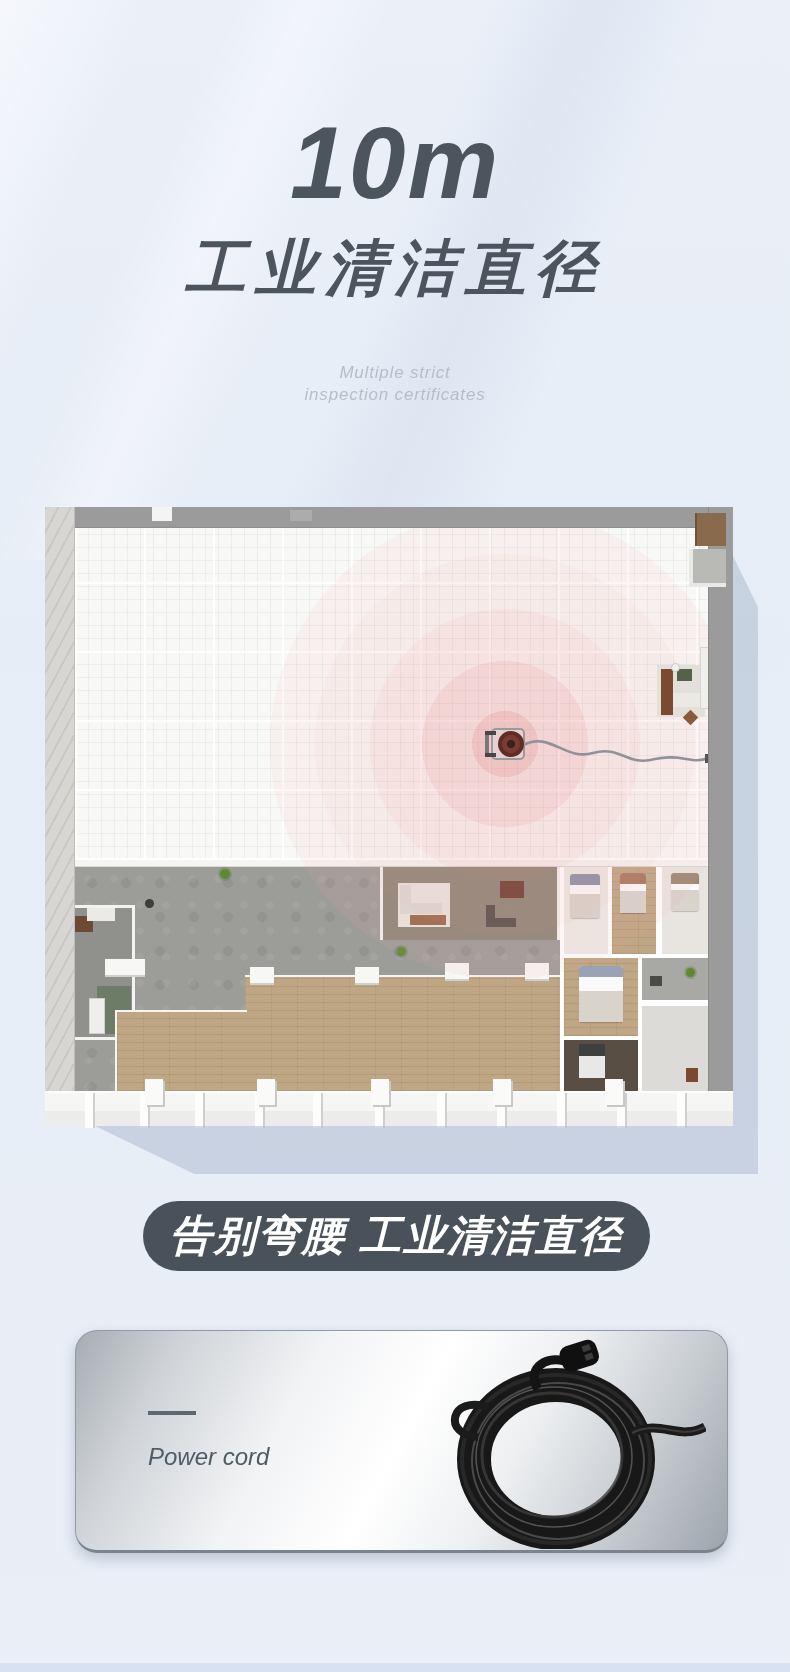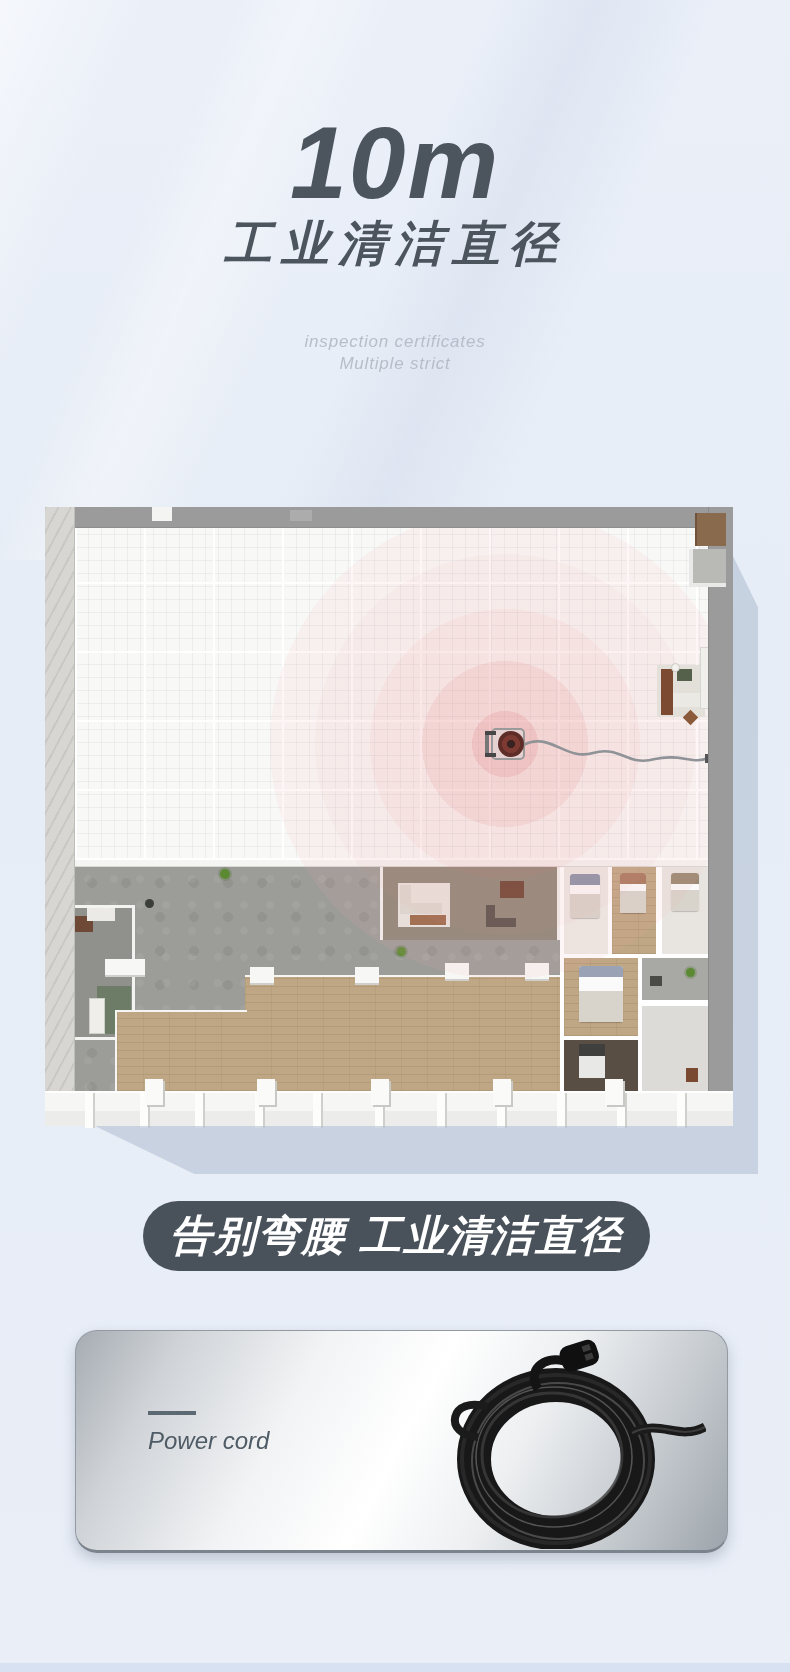--- a/index.html
+++ b/index.html
@@ -8,21 +8,21 @@
         background:linear-gradient(180deg,#eaeff8 0%,#e7edf6 38%,#e9eef7 100%);font-style:italic;}
   
   .bg-streaks{position:absolute;left:0;top:0;width:790px;height:560px;pointer-events:none;
     background:
       linear-gradient(113deg, rgba(255,255,255,0.55) 0%, rgba(255,255,255,0) 16%),
       linear-gradient(113deg, rgba(255,255,255,0) 22%, rgba(255,255,255,0.35) 30%, rgba(255,255,255,0) 40%),
       linear-gradient(113deg, rgba(214,223,238,0) 48%, rgba(214,223,238,0.55) 58%, rgba(214,223,238,0) 70%);}
   
   .hero{position:absolute;left:0;top:112px;width:790px;text-align:center;color:#4c545e;}
   .hero-num{font-size:102px;line-height:1;font-weight:800;letter-spacing:2px;}
-  .hero-cn{font-size:48px;line-height:1.05;font-weight:800;letter-spacing:9px;margin-top:5px;}
+  .hero-cn{font-size:61px;line-height:1.05;font-weight:800;letter-spacing:9px;margin-top:22px;}
   .hero-sub{margin-top:62px;font-size:17px;line-height:22px;color:#b7bec9;letter-spacing:0.8px;font-weight:400;}
   
   .floorplan{position:absolute;left:45px;top:507px;width:688px;height:619px;}
   .wall-top{position:absolute;left:0;top:0;width:688px;height:21px;background:#9b9b9b;border-bottom:1px solid #8d8d8d;}
   .wall-top-notch{position:absolute;left:107px;top:0;width:20px;height:14px;background:#f4f4f3;}
   .wall-top-tab{position:absolute;left:245px;top:3px;width:22px;height:11px;background:#acacac;}
   .wall-left{position:absolute;left:0;top:0;width:30px;height:584px;background:
       repeating-linear-gradient(118deg, rgba(150,150,147,0.22) 0 2px, rgba(0,0,0,0) 2px 11px),#d7d6d3;
       border-right:1px solid #bdbdba;}
   .wall-right{position:absolute;left:663px;top:0;width:25px;height:584px;background:#9b9b9b;border-left:1px solid #8a8a8a;}
@@ -104,37 +104,37 @@
   .banner{position:absolute;left:143px;top:1201px;width:507px;height:70px;border-radius:35px;background:#49525b;
           display:flex;align-items:center;justify-content:center;}
   .banner span{color:#ffffff;font-size:42px;font-weight:700;letter-spacing:2px;white-space:nowrap;}
   
   .card{position:absolute;left:75px;top:1330px;width:653px;height:223px;border-radius:22px;
     background:linear-gradient(118deg,#a6acb3 0%,#cfd3d7 14%,#f2f3f5 33%,#ffffff 50%,#edeff1 66%,#c5cacf 84%,#9da4ab 100%);
     border:1px solid #939aa2;border-bottom:3px solid #7b838c;box-shadow:0 6px 14px rgba(108,120,140,0.35);}
   .card-text{position:absolute;left:72px;top:58px;}
   .card-title{font-size:44px;font-weight:500;color:#5b6670;letter-spacing:1px;}
   .card-divider{width:48px;height:4px;background:#5c6872;margin-top:22px;}
-  .card-sub{font-size:24px;color:#4f5b65;margin-top:12px;font-weight:500;}
+  .card-sub{font-size:24px;color:#4f5b65;margin-top:28px;font-weight:500;}
   .cord-art{position:absolute;left:330px;top:6px;width:300px;height:212px;}
   
   .bottom-strip{position:absolute;left:0;bottom:0;width:790px;height:9px;background:#d7e1f2;}
 </style>
 </head>
 <body>
 
 <div class="page">
   <div class="bg-streaks"></div>
 
   <header class="hero">
     <div class="hero-num">10m</div>
     <div class="hero-cn">工业清洁直径</div>
     <div class="hero-sub">
+      <div>Multiple strict</div>
       <div>inspection certificates</div>
-      <div>Multiple strict</div>
     </div>
   </header>
 
   <div class="floorplan">
     <div class="tile-floor"></div>
     <div class="rooms"></div>
 
     <div class="living-room">
       <div class="lr-rug"></div>
       <div class="lr-sofa"></div>

